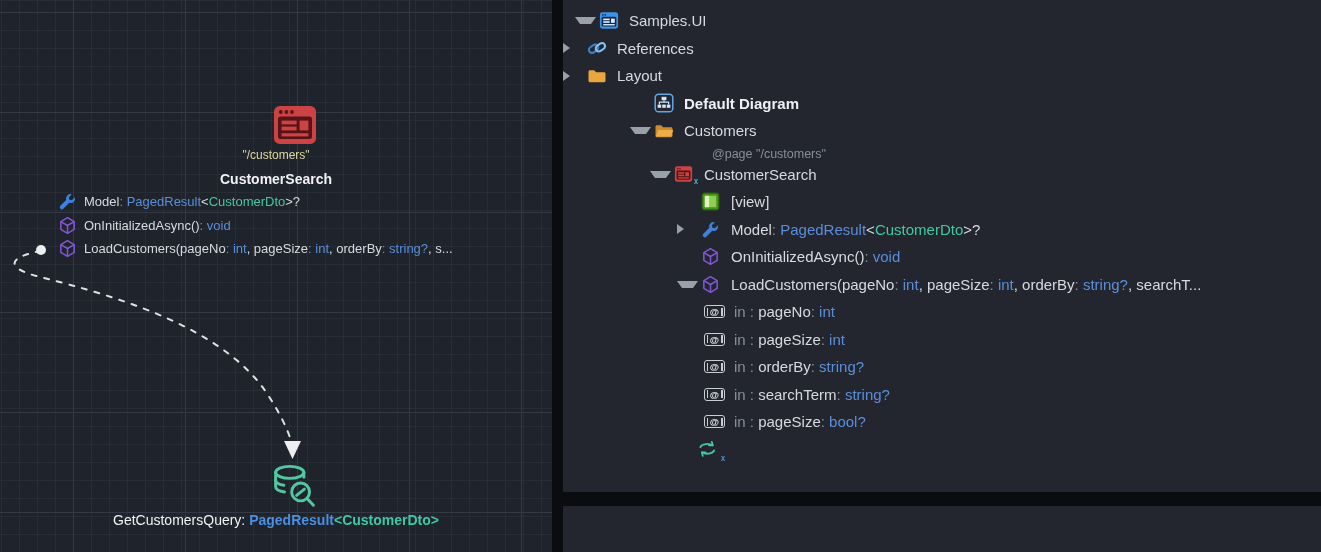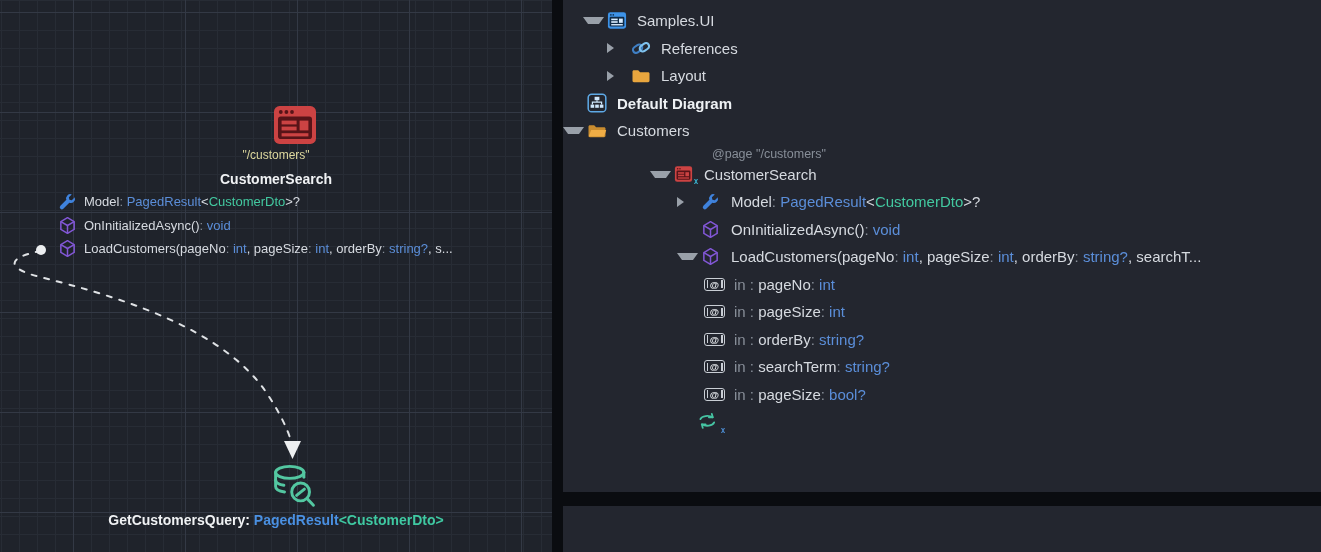--- a/index.html
+++ b/index.html
@@ -30,30 +30,30 @@
   .edge-svg{position:absolute;left:0;top:0;width:552px;height:552px;pointer-events:none}
   .node-icon{position:absolute;left:272px;top:103px;width:46px;height:44px}
   .db-icon{position:absolute;left:268px;top:462px;width:50px;height:49px}
   
   .tree{position:absolute;left:563px;top:0;width:758px;height:552px;background:#23262f;padding-top:7px;box-sizing:border-box}
   .trow{display:flex;align-items:center;height:27.5px;font-size:15px;white-space:nowrap;overflow:hidden}
   .exp{width:24px;flex:0 0 24px;display:flex;align-items:center}
   .ticon{width:30px;flex:0 0 30px;display:flex;align-items:center;position:relative}
   .tlabel{color:#d6dae0}
   .bold{font-weight:bold;color:#eef1f4}
-  .i0{padding-left:20px}.i1{padding-left:44px}.i2{}
+  .i0{padding-left:12px}.i1{}.i2{padding-left:67px}
   .i3{padding-left:87px}.i4{padding-left:114px}.i5{padding-left:141px}.i5c{padding-left:133px}
   .ann{height:16px;padding-left:149px;font-size:12.5px;color:#878e98;display:flex;align-items:flex-end}
   .hscroll{position:absolute;left:0;top:492px;width:758px;height:14px;background:#0a0c10}
   
   .tri-down{width:11px;height:0;border-left:5.5px solid transparent;border-right:5.5px solid transparent;border-top:7px solid #99a0a9}
   .tri-right{width:0;height:0;border-top:5.5px solid transparent;border-bottom:5.5px solid transparent;border-left:7px solid #99a0a9}
   
   .c-fg{color:#d6dae0}.c-dim{color:#878e98}.c-blue{color:#5b8ed9}
-  .c-teal{color:#43c9a0}.c-cream{color:#e6e1b3}.c-white{color:#f0f2f4;font-weight:bold}
+  .c-teal{color:#43c9a0}.c-cream{color:#e6e1b3}.c-white{color:#f0f2f4;font-weight:normal}
   .c-bblue{color:#4a90e2;font-weight:bold}.c-bteal{color:#3fc9a2;font-weight:bold}
   
   .pbox{width:21px;height:13px;border:1.4px solid #c9ced5;border-radius:3px;display:flex;align-items:center;
         justify-content:center;font-size:9.5px;font-weight:bold;color:#e8ebef;position:relative;box-sizing:border-box}
   .pbox::before,.pbox::after{content:"";position:absolute;top:1.5px;bottom:1.5px;width:1.2px;background:#c9ced5}
   .pbox::before{left:1.5px}.pbox::after{right:1.5px}
   .sub-x{position:absolute;font-size:11px;font-weight:bold;line-height:1}
   .dot{position:absolute;left:36px;top:245px;width:10px;height:10px;border-radius:50%;background:#eceef0}
   .white-sp{white-space:pre}
 </style>
@@ -218,20 +218,31 @@
           <rect x="4.8" y="8.8" width="7.5" height="1.9" fill="#cc4343"></rect>
           <rect x="4.8" y="11.8" width="7.5" height="1.9" fill="#cc4343"></rect>
           <rect x="13.8" y="8.8" width="4.4" height="4.9" fill="#cc4343"></rect>
           <rect x="4.8" y="15.1" width="13.4" height="1.6" fill="#cc4343"></rect>
         </svg>
       <span class="sub-x" style="right:6px;bottom:-2px;color:#3bbbd9">ₓ</span>
     </span>
     <span class="tlabel">CustomerSearch</span>
   </div>
 
+  <div class="trow i4">
+    <span class="exp"></span>
+    <span class="ticon">
+      <svg width="19" height="19" viewBox="0 0 20 20">
+          <rect x="1.2" y="1.2" width="17.6" height="17.6" rx="3" fill="#47941c" stroke="#2c660e" stroke-width="1.2"></rect>
+          <rect x="4" y="4" width="12" height="12" fill="#8ccf52"></rect>
+          <rect x="4" y="4" width="4.6" height="12" fill="#e2f3c0"></rect>
+        </svg>
+    </span>
+    <span class="tlabel">[view]</span>
+  </div>
 
   <div class="trow i4">
     <span class="exp">
         <span class="tri-right"></span>
       </span>
     <span class="ticon">
       <svg width="19" height="19" viewBox="0 0 22 22">
           <path d="M19.4 6.2a4.9 4.9 0 0 1-6.3 6.3l-6.9 6.9a2.4 2.4 0 1 1-3.4-3.4l6.9-6.9a4.9 4.9 0 0 1 6.3-6.3L12.6 6.2l.6 2.8 2.8.6 3.4-3.4z" fill="#3f82dc"></path>
         </svg>
     </span>

